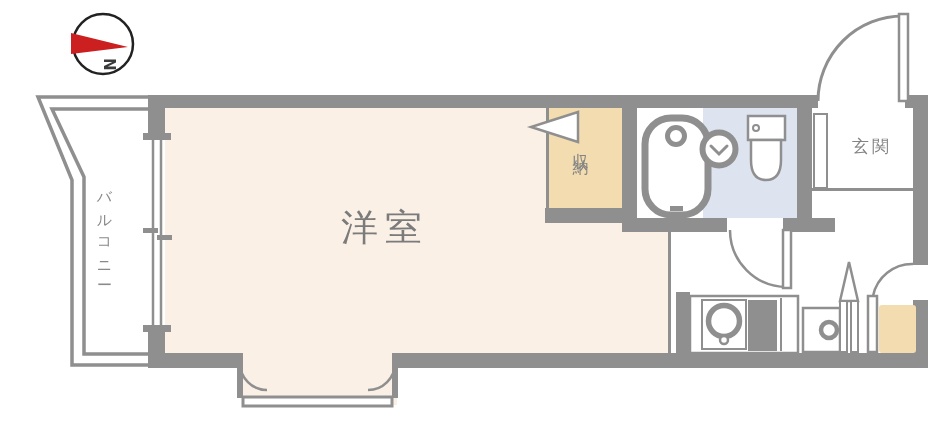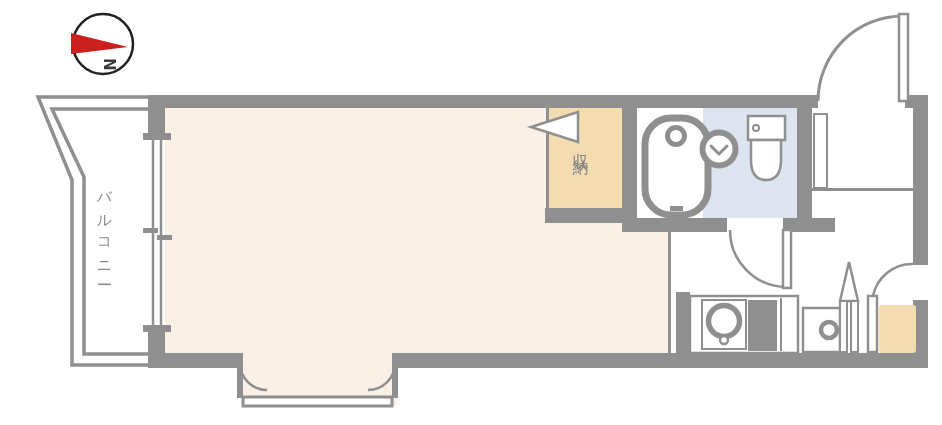--- a/index.html
+++ b/index.html
@@ -135,14 +135,16 @@
     <rect x="879" y="305" width="37" height="48" rx="3" fill="#f3ddb0"></rect>
 
     <g>
       <circle cx="103" cy="44" r="30" fill="#fff" stroke="#222" stroke-width="2.5"></circle>
       <polygon points="71,33 71,54 128,47" fill="#cc1f1f"></polygon>
       <text id="compass-n" x="106" y="68" transform="rotate(90 110,62)">N</text>
     </g>
   </svg>
 
   <div class="label label-vert" id="label-balcony">バルコニー</div>
+  <div class="label" id="label-room">洋室</div>
   <div class="label label-vert" id="label-storage">収納</div>
+  <div class="label" id="label-genkan">玄関</div>
 </div>
 
 </body></html>

